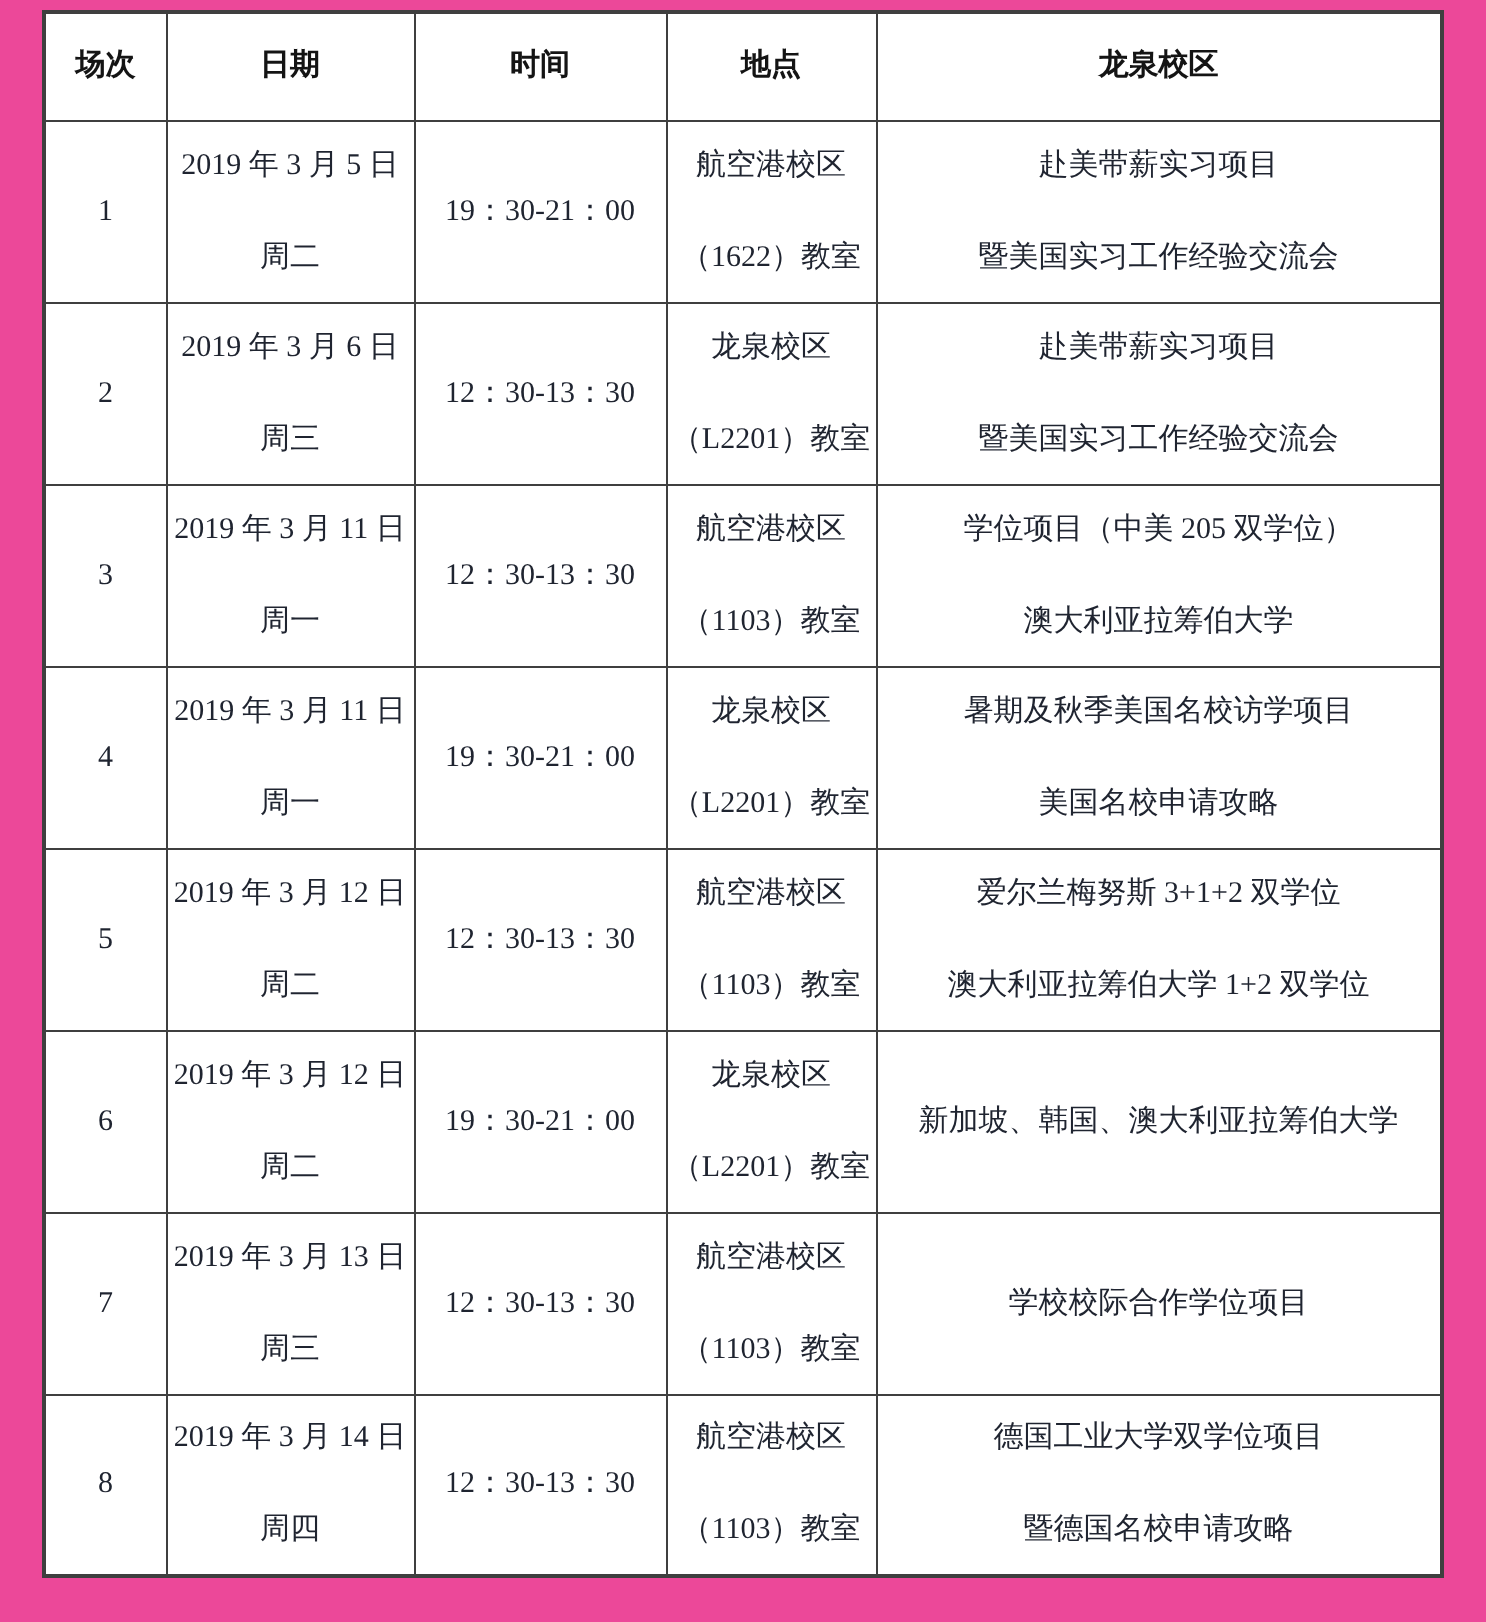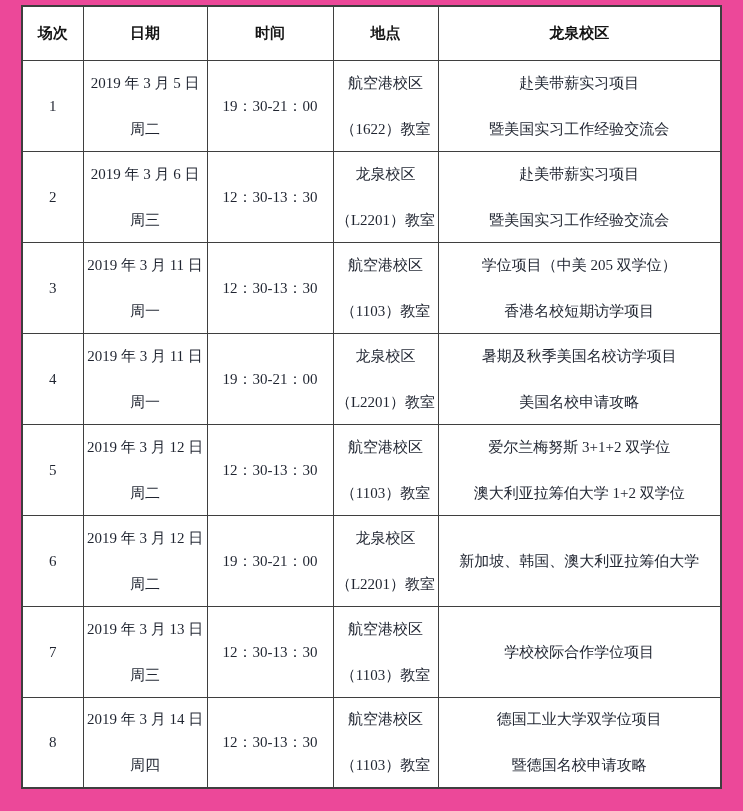--- a/index.html
+++ b/index.html
@@ -131,21 +131,21 @@
         <td>12：30-13：30</td>
         <td>
             <div class="stack">
           <div class="line">航空港校区</div>
           <div class="line">（1103）教室</div>
         </div>
           </td>
         <td>
             <div class="stack">
           <div class="line">学位项目（中美 205 双学位）</div>
-          <div class="line">香港名校短期访学项目</div>
+          <div class="line">澳大利亚拉筹伯大学</div>
         </div>
           </td>
       </tr>
       <tr>
         <td>4</td>
         <td>
             <div class="stack">
           <div class="line">2019 年 3 月 11 日</div>
           <div class="line">周一</div>
         </div>

